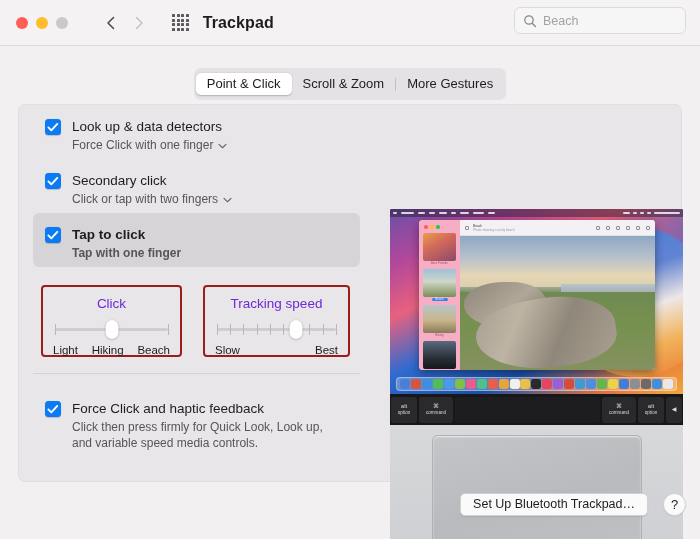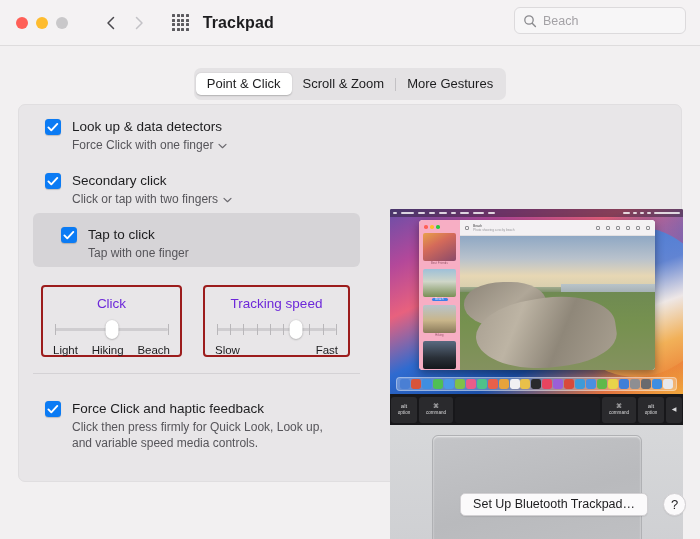--- a/index.html
+++ b/index.html
@@ -382,21 +382,21 @@
           <span>Click or tap with two fingers</span>
           <span class="caret">
             <svg width="9" height="6" viewBox="0 0 9 6">
                 <path d="M1 1.4 L4.5 4.7 L8 1.4" fill="none" stroke="#6b6a6f" stroke-width="1.2" stroke-linecap="round" stroke-linejoin="round"></path>
               </svg>
           </span>
         </div>
       </div>
     </div>
 
-    <div class="optrow" style="left:42px; top:122px;">
+    <div class="optrow" style="left:26px; top:122px;font-weight:bold;">
       <div class="cbwrap">
         <span class="cb">
           <svg width="12" height="11" viewBox="0 0 12 11">
               <path d="M1.4 5.4 L4.3 8.3 L10.3 1.9" fill="none" stroke="#fff" stroke-width="1.9" stroke-linecap="round" stroke-linejoin="round"></path>
             </svg>
         </span>
       </div>
       <div>
         <div class="opttitle">Tap to click</div>
         <div class="optsub">
@@ -436,21 +436,21 @@
             <i style="left:55.5%"></i>
           <i style="left:66.6%"></i>
             <i style="left:77.7%"></i>
             <i style="left:88.8%"></i>
           <i style="left:100%"></i>
         </div>
         <div class="thumb" style="left:66%"></div>
       </div>
       <div class="endlabels">
         <span>Slow</span>
-        <span>Fast</span>
+        <span>Best</span>
       </div>
     </div>
 
     <div class="divider" style="top:268px;"></div>
 
     <div class="optrow" style="left:26px; top:296px;">
       <div class="cbwrap">
         <span class="cb">
           <svg width="12" height="11" viewBox="0 0 12 11">
               <path d="M1.4 5.4 L4.3 8.3 L10.3 1.9" fill="none" stroke="#fff" stroke-width="1.9" stroke-linecap="round" stroke-linejoin="round"></path>

